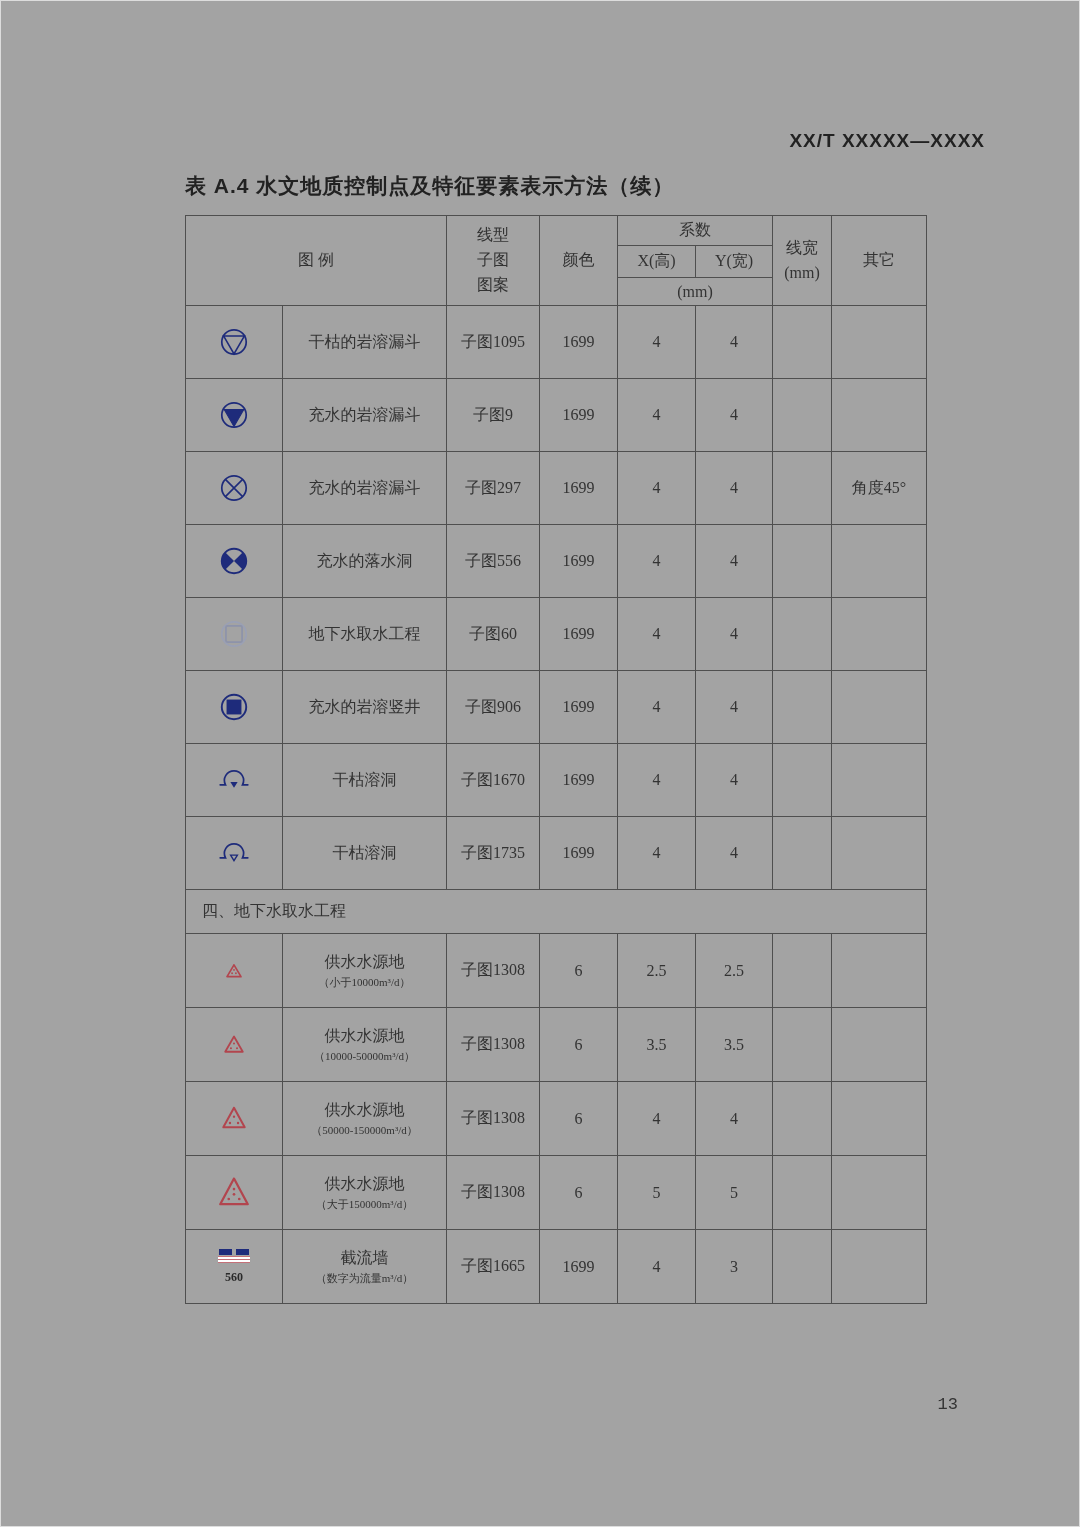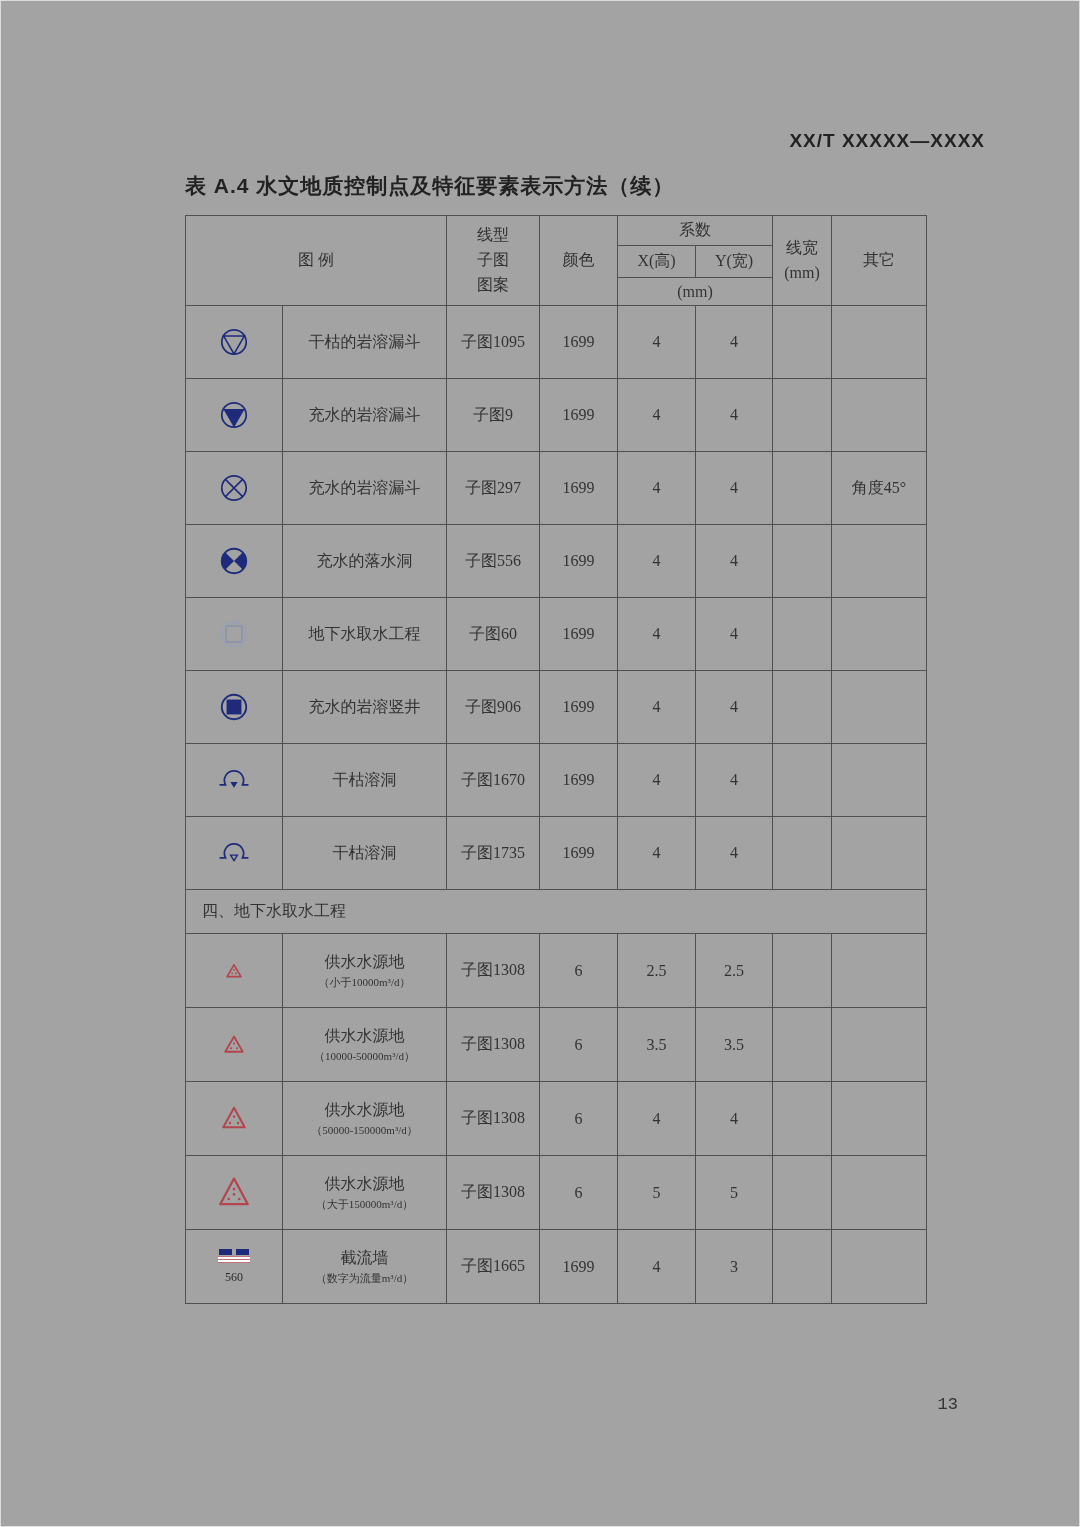--- a/index.html
+++ b/index.html
@@ -53,21 +53,21 @@
   }
   
   .wall-icon { display:inline-block; text-align:center; }
   .wall-blocks { display:flex; justify-content:center; gap:4px; margin-bottom:1px; }
   .wall-block { width:13px; height:6px; background:#1e2b7b; }
   .wall-stripes {
     width:32px; height:7px; margin:0 auto;
     background:repeating-linear-gradient(180deg,#c47078 0px,#c47078 1px,#ffffff 1px,#ffffff 3px);
     border-bottom:1px solid #c47078;
   }
-  .wall-num { display:block; font-size:12px; color:#2b2b2b; margin-top:7px; font-family:"Liberation Serif", serif; }
+  .wall-num { display:block; font-size:12px; color:#2b2b2b; margin-top:7px; font-family:"Liberation Serif", serif;font-weight:bold; }
 </style>
 </head>
 <body>
 
 <div class="page">
 
   <div class="doc-code">XX/T XXXXX—XXXX</div>
   <div class="doc-title">表 A.4  水文地质控制点及特征要素表示方法（续）</div>
 
   <div class="tbl-wrap">

